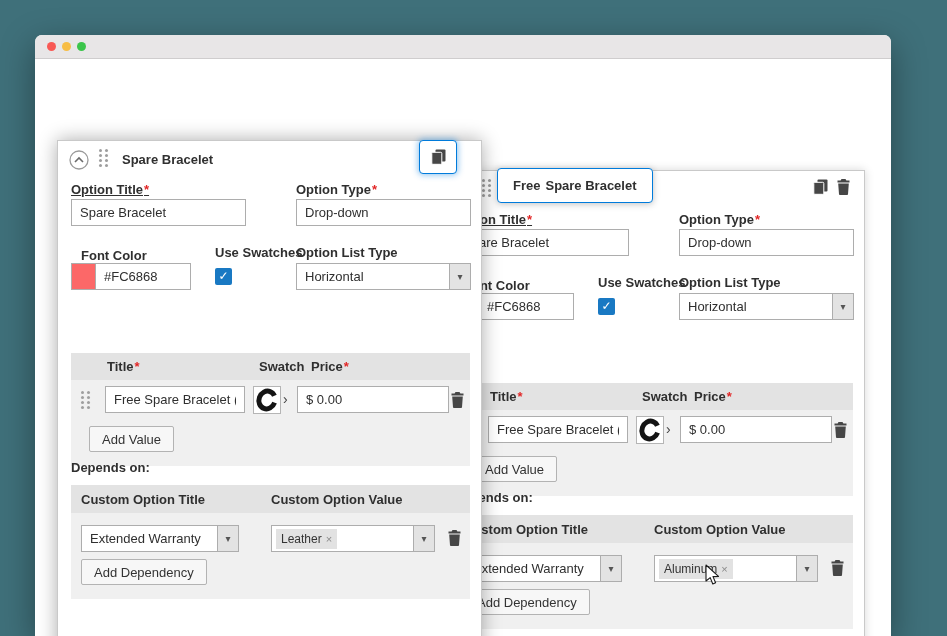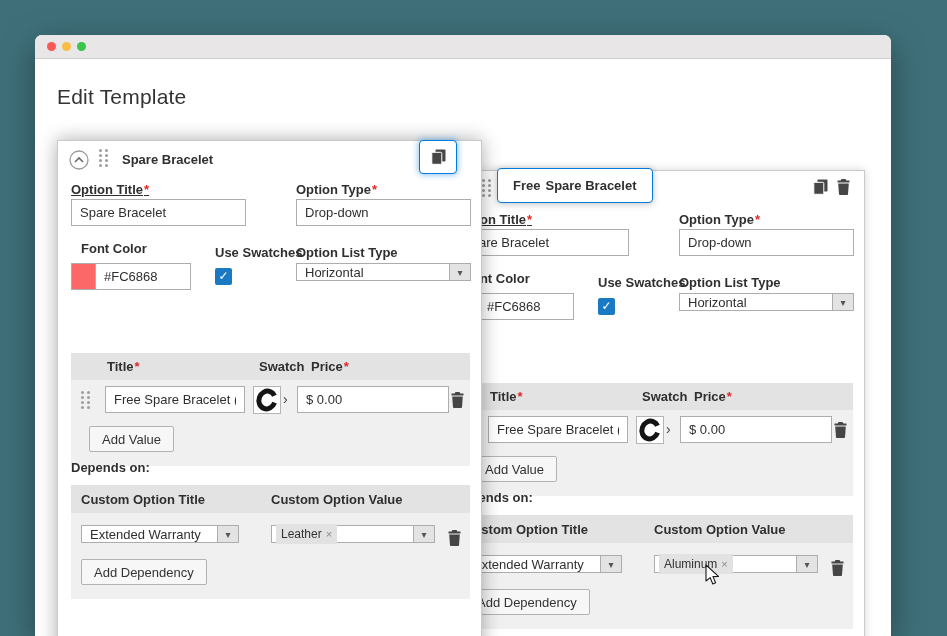--- a/index.html
+++ b/index.html
@@ -31,35 +31,35 @@
   .hdr-title { position:absolute; left:64px; top:11px; font-size:13px; font-weight:700; color:#303030; }
   .hdr-copy-btn { position:absolute; right:24px; top:-1px; width:38px; height:34px; background:#fff;
                   border:1px solid #007bdb; border-radius:4px; box-shadow:0 0 6px 1px rgba(0,123,219,.45);
                   display:flex; align-items:center; justify-content:center; cursor:pointer; }
   .hdr-icons { position:absolute; right:14px; top:8px; display:flex; gap:9px; }
   .icon-btn { background:none; border:none; padding:0; cursor:pointer; display:inline-flex; }
 
   .f-label { position:absolute; font-size:13px; font-weight:600; color:#2f2f2f; white-space:nowrap; }
   .req { color:#e22626; margin-left:1px; font-weight:700; }
   .pos-l1a { left:13px; top:41px;text-decoration:underline; } .pos-l1b { left:238px; top:41px; }
-  .pos-l2a { left:13px; top:100px;padding-left:10px; } .pos-l2b { left:157px; top:104px; } .pos-l2c { left:238px; top:104px; }
+  .pos-l2a { left:13px; top:107px;padding-left:10px; } .pos-l2b { left:157px; top:104px; } .pos-l2c { left:238px; top:104px; }
 
   .t-input { height:27px; border:1px solid #adadad; background:#fff; font-family:"Liberation Sans",sans-serif;
              font-size:13px; color:#2f2f2f; padding:0 8px; }
   .abs { position:absolute; }
   .pos-i1a { left:13px; top:58px; width:175px; } .pos-i1b { left:238px; top:58px; width:175px; }
 
   .color-group { position:absolute; left:13px; top:122px; display:flex; }
   .color-chip { width:24px; height:27px; background:#fc6868; border:1px solid #adadad; border-right:none; cursor:pointer; }
   .hex { width:96px; }
 
   .checkbox { position:absolute; left:157px; top:127px; width:17px; height:17px; background:#1979c3;
               border-radius:2px; color:#fff; font-size:12px; line-height:17px; text-align:center; cursor:pointer; }
 
-  .select { position:absolute; height:18px; border:1px solid #adadad; background:#fff; display:flex;
+  .select { position:absolute; height:27px; border:1px solid #adadad; background:#fff; display:flex;
             align-items:center; padding-left:8px; font-size:13px; color:#2f2f2f; cursor:pointer; }
   .select .arrow { margin-left:auto; width:21px; align-self:stretch; background:#e3e3e3;
                    border-left:1px solid #adadad; display:flex; align-items:center; justify-content:center;
                    font-size:10px; color:#555; }
   .pos-sel-list { left:238px; top:122px; width:175px; }
 
   .vals { position:absolute; left:13px; top:194px; width:399px; height:113px; background:#f0f0f0;margin-top:18px; }
   .thead { position:absolute; left:0; top:0; width:100%; height:27px; background:#e3e3e3; }
   .th { position:absolute; top:6px; font-size:13px; font-weight:700; color:#2f2f2f; }
   .th-title { left:36px; } .th-swatch { left:188px; } .th-price { left:240px; }
@@ -96,21 +96,20 @@
 </style>
 </head>
 <body>
 
 <div class="window">
   <div class="titlebar">
     <span class="dot red"></span>
     <span class="dot yellow"></span>
     <span class="dot green"></span>
   </div>
-  <h1 class="page-title">Edit Template</h1>
 </div>
 
 <section class="card back">
   <button class="hdr-collapse">
     <svg width="20" height="20" viewBox="0 0 20 20">
         <circle cx="10" cy="10" r="9" fill="none" stroke="#9a9a9a" stroke-width="1.3"></circle>
         <path d="M6 12l4-4 4 4" fill="none" stroke="#6b6b6b" stroke-width="1.6"></path>
       </svg>
   </button>
   <div class="dots hdr-drag"></div>

